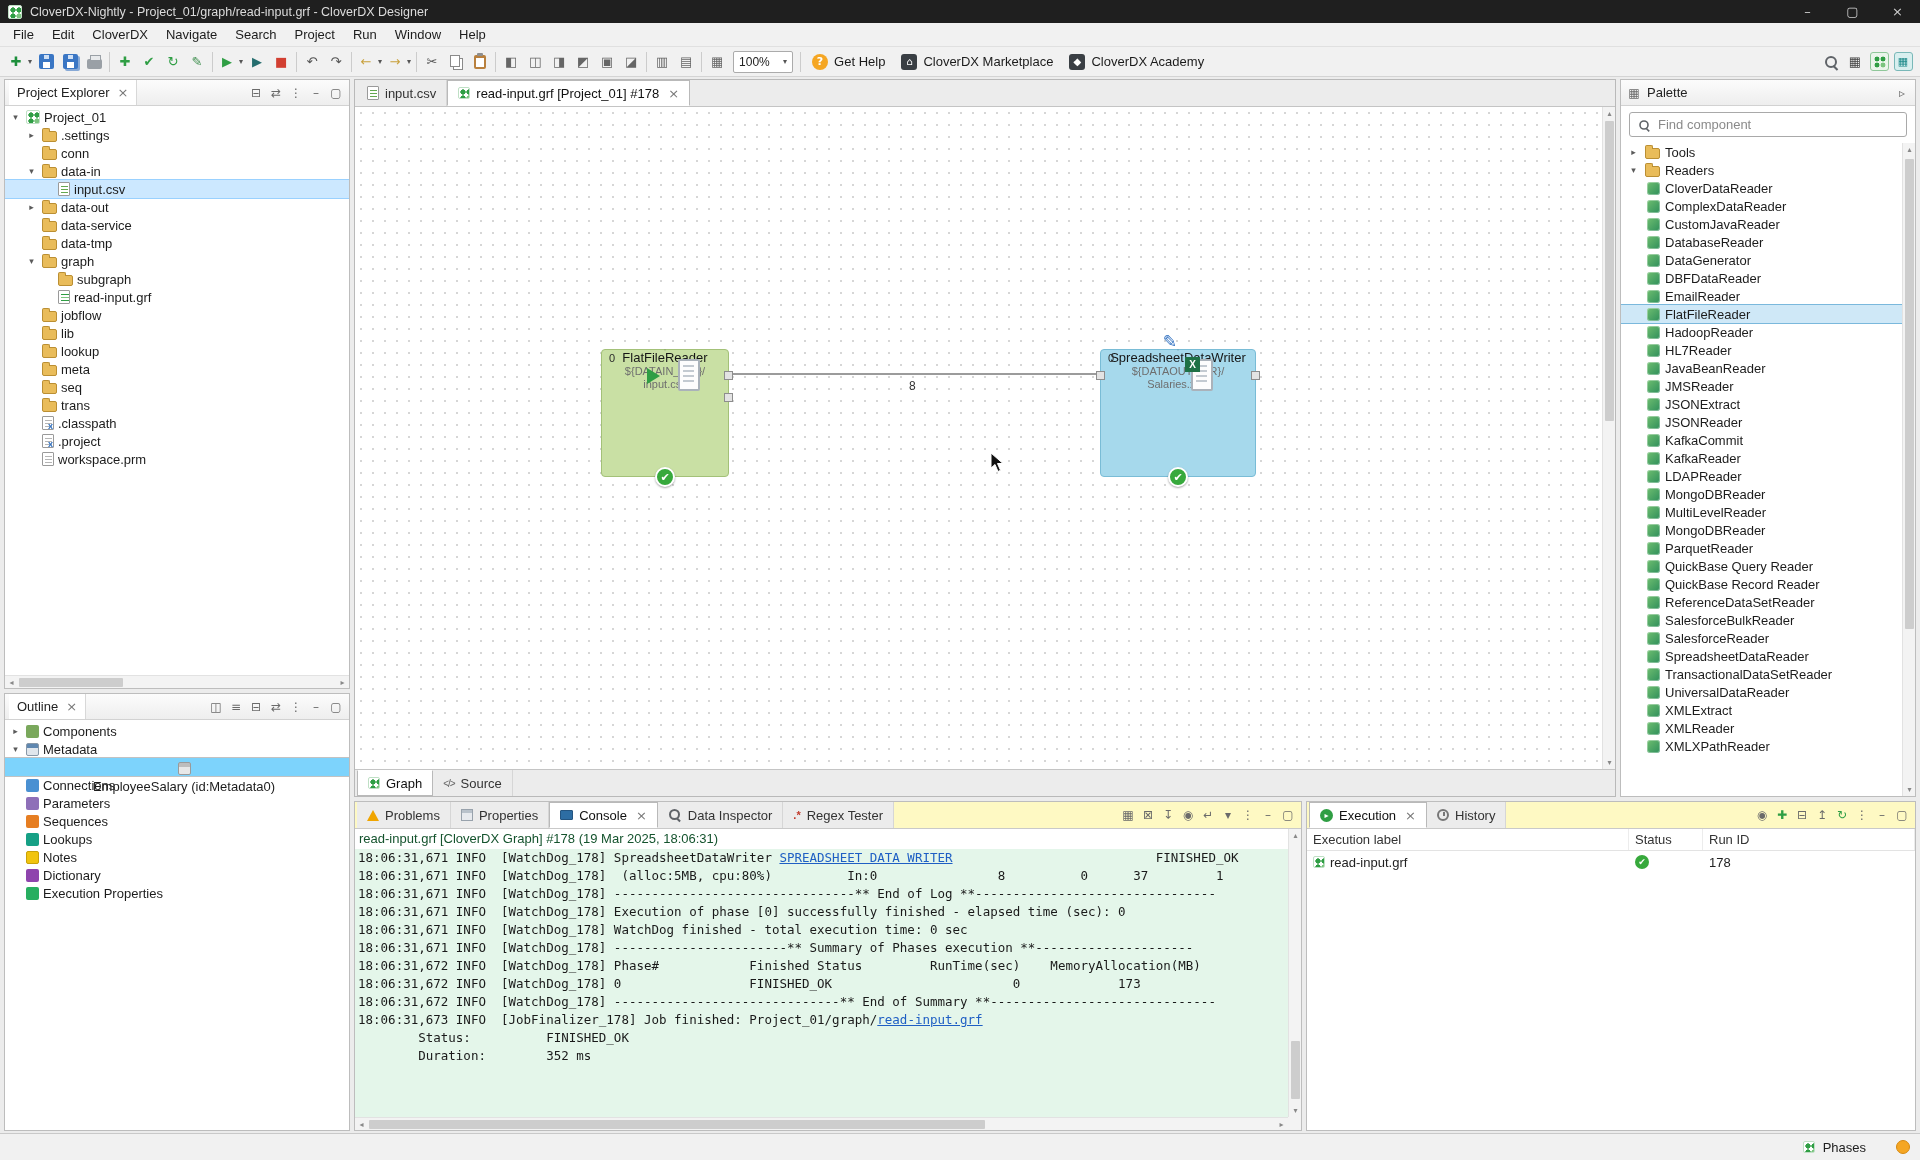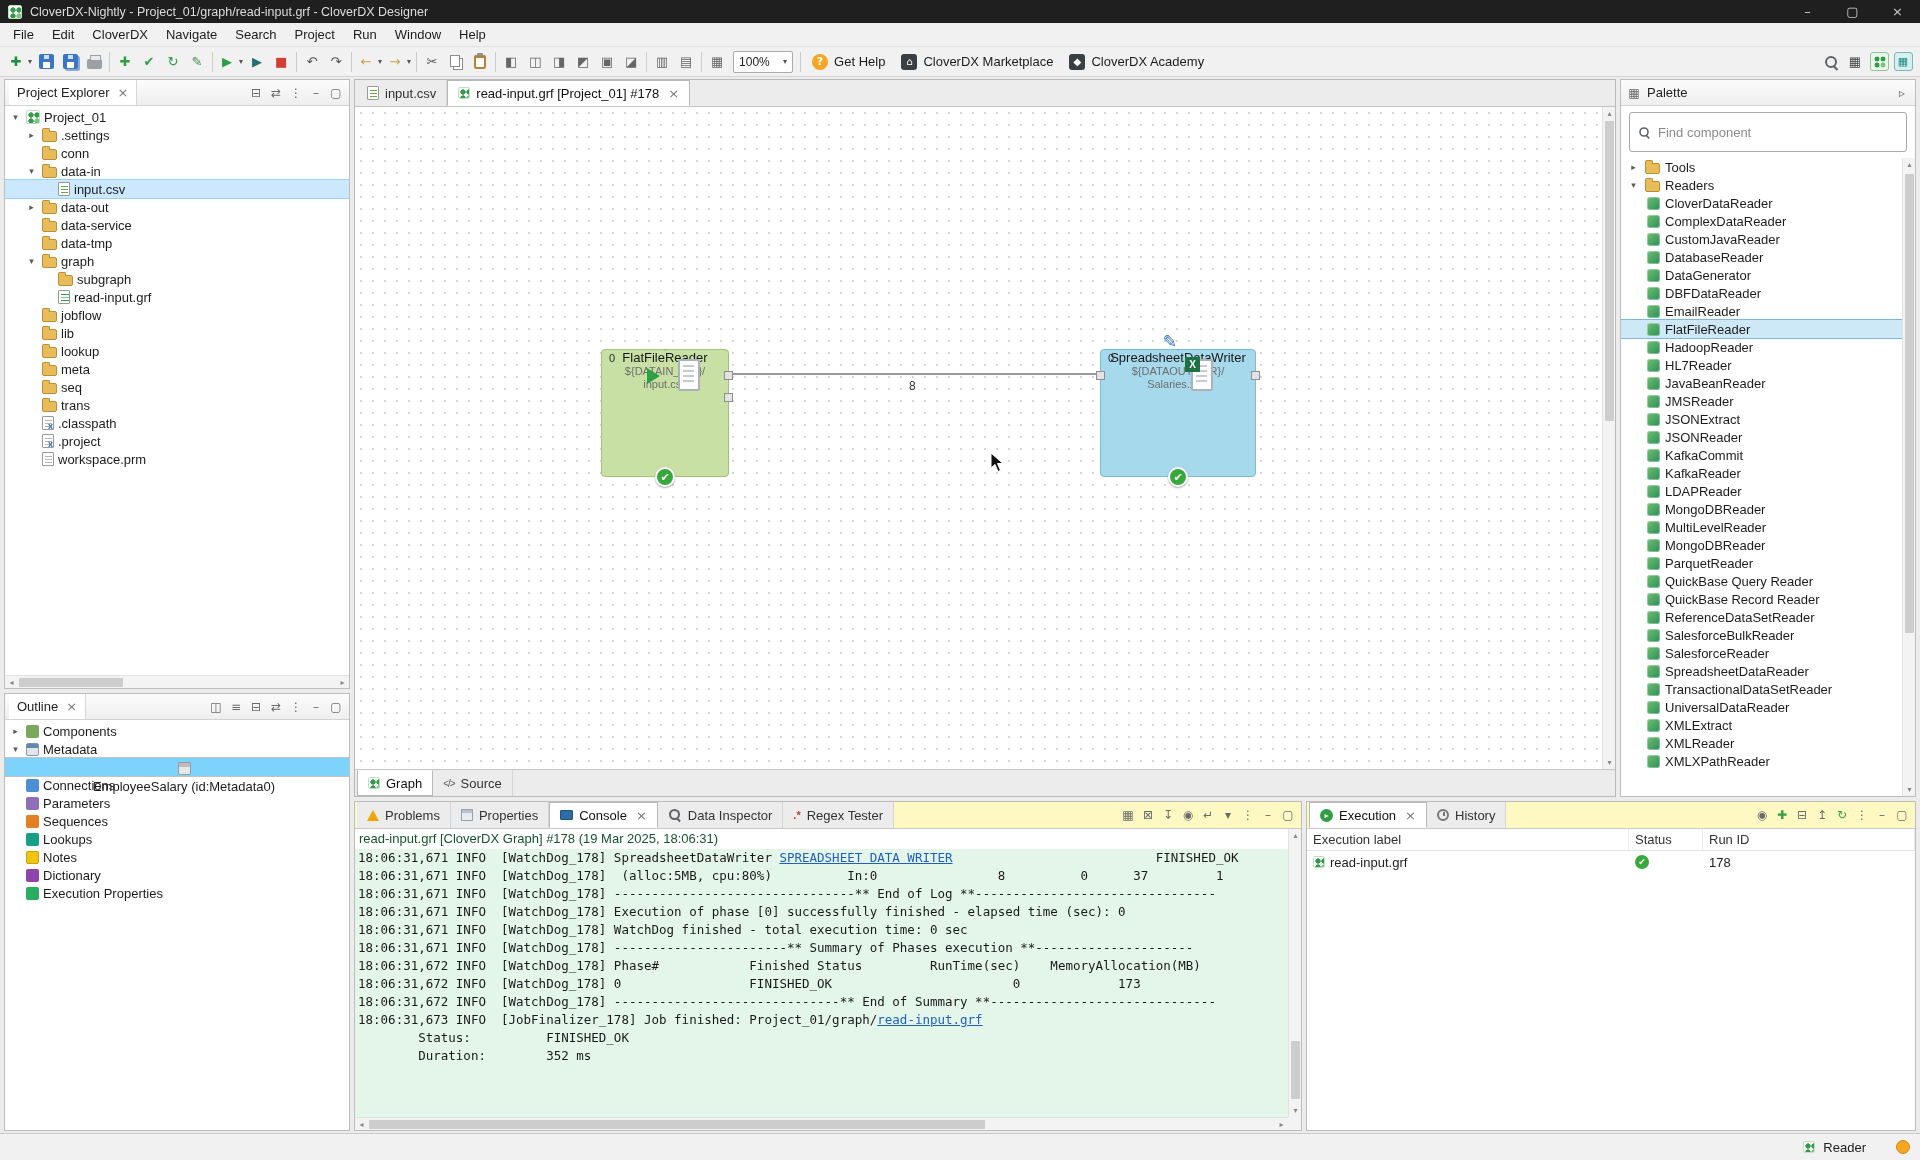--- a/index.html
+++ b/index.html
@@ -130,21 +130,21 @@
   .npath { font-size:11px; color:#6e6e6e; line-height:13px; }
   .port { position:absolute; width:9px; height:9px; background:#e3e3e3; border:1px solid #8d8d8d; z-index:3; }
   .port.l { left:-5px; } .port.r { right:-5px; }
   .port0 { position:absolute; left:7px; top:2px; font-size:11px; color:#2b2b2b; }
   .badge { position:absolute; left:50%; bottom:-11px; transform:translateX(-50%); width:20px; height:20px; border-radius:50%; background:#37a93c; border:2px solid #fff; color:#fff; font-size:11px; display:flex; align-items:center; justify-content:center; box-shadow:0 1px 2px rgba(0,0,0,.35); z-index:4; }
   .edge { position:absolute; border-top:2px solid #9b9b9b; z-index:1; }
   .edge-label { position:absolute; font-size:12px; color:#333; z-index:1; }
   .cursor { position:absolute; z-index:9; }
 
   
-  .psearch { margin:6px 8px; height:40px; border:1px solid #a9a9a9; border-radius:3px; background:#fff; display:flex; align-items:center; gap:6px; padding:0 6px; flex:0 0 auto; }
+  .psearch { margin:6px 8px; height:25px; border:1px solid #a9a9a9; border-radius:3px; background:#fff; display:flex; align-items:center; gap:6px; padding:0 6px; flex:0 0 auto; }
   .psearch .k-mag { transform:scale(.8); }
   .placeholder { color:#8a8a8a; }
   .plist { flex:1; overflow:hidden; position:relative; padding-right:13px; }
   .prow { height:18px; display:flex; align-items:center; gap:5px; white-space:nowrap; padding-left:6px; }
   .prow.pitem { padding-left:26px; }
   .prow.psel { background:#cfe8f7; outline:1px solid #7ab8dc; }
   .p-ic { width:13px; height:13px; border-radius:3px; background:linear-gradient(135deg,#6fbe70,#2e8f5b); flex:0 0 auto; box-shadow:inset 0 0 0 1px rgba(255,255,255,.35); }
 
   
   .vtabbar { height:27px; background:#fef9c3; border-bottom:1px solid #c9c9c9; display:flex; align-items:flex-end; padding-left:2px; flex:0 0 auto; }
@@ -847,18 +847,18 @@
               </div>
             </div>
         </div>
       </div>
     </div>
   </div>
 
   <div class="statusbar">
     <span class="sb-right">
       <span class="i-cloverbox sm"></span>
-      <span>Reader</span>
+      <span>Phases</span>
       <span style="width:14px;"></span>
       <span class="orange-dot"></span>
     </span>
   </div>
 </div>
 
 </body></html>

